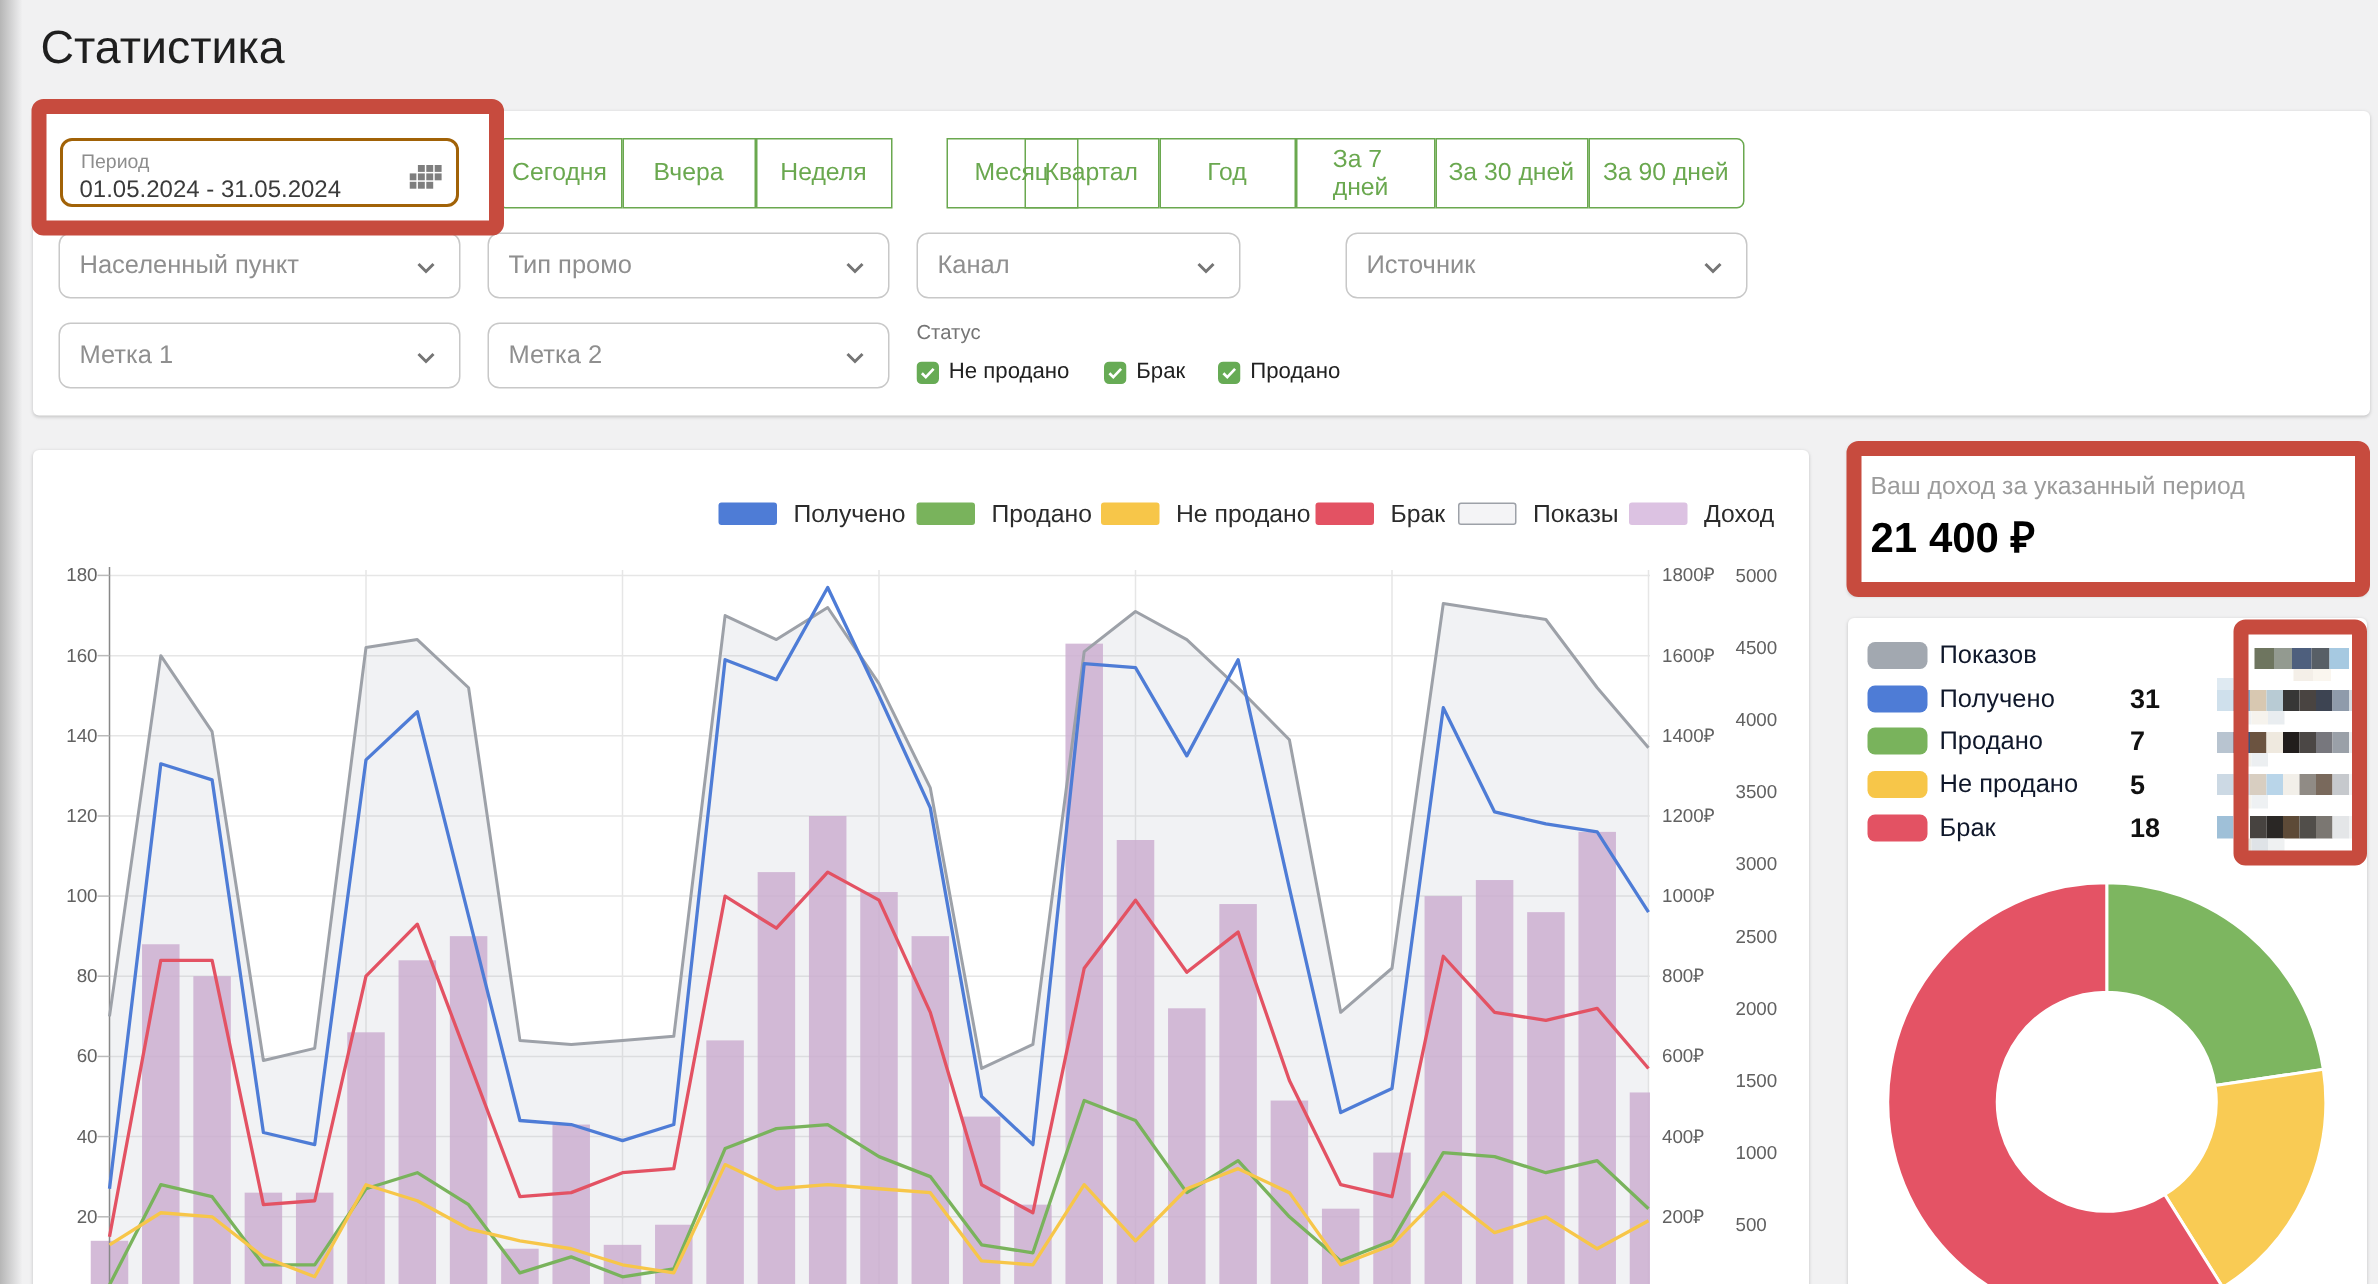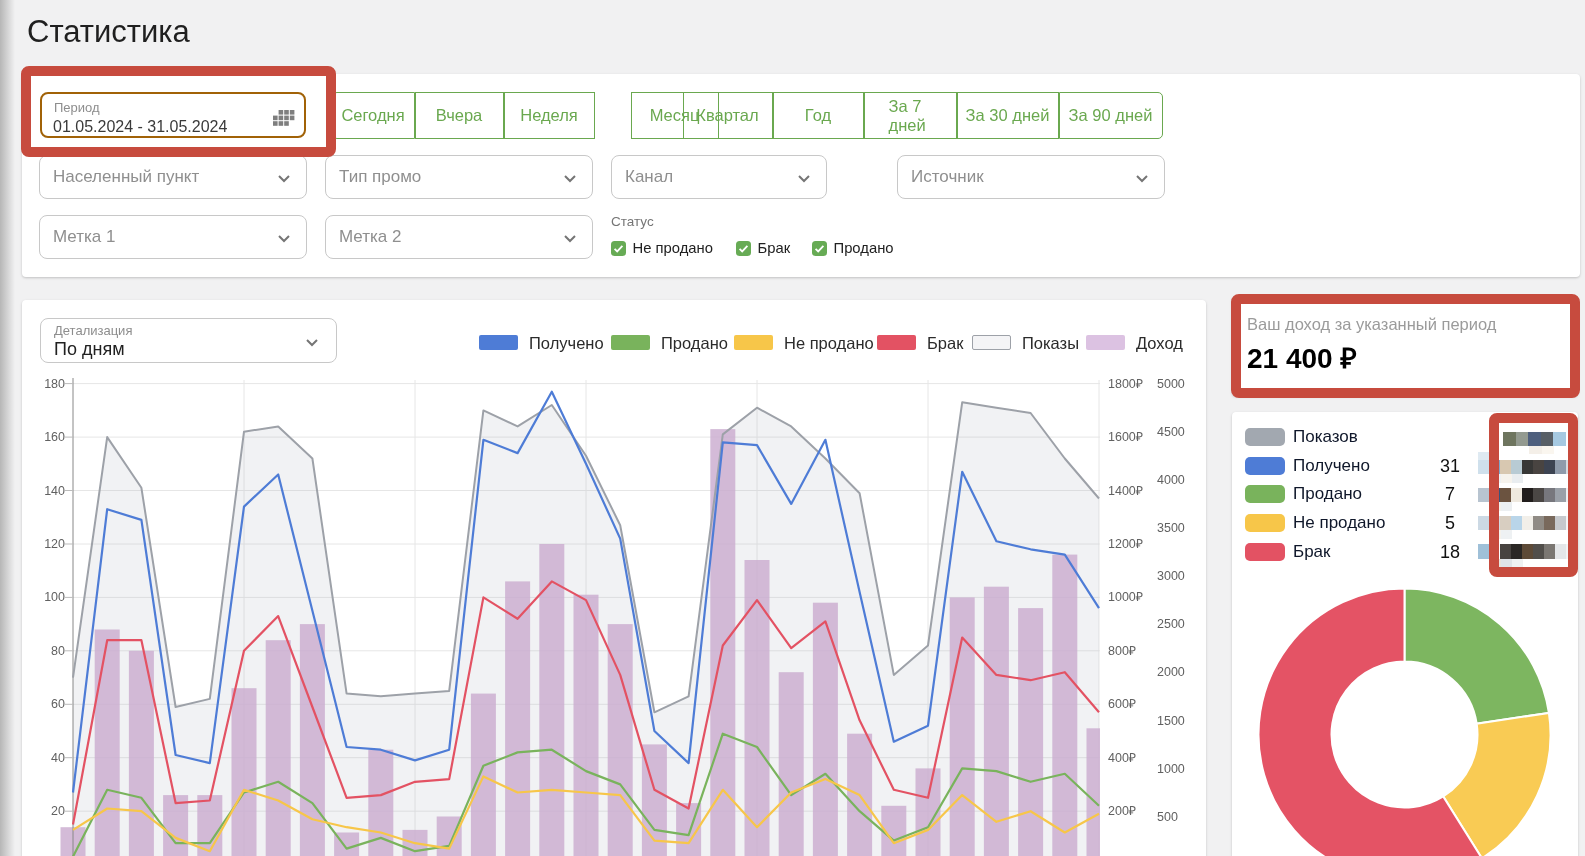--- a/index.html
+++ b/index.html
@@ -15,21 +15,21 @@
   font-size:16.5px; display:flex; align-items:center; justify-content:center; margin-left:-1.5px; }
 .sel { position:absolute; height:44px; border:1px solid #c8c8c8; border-radius:8px; background:#fff; }
 .sel span { position:absolute; left:13px; top:11px; font-size:17px; color:#8f8f8f; }
 .sel .chev { position:absolute; right:10px; top:10px; }
 .cb { position:absolute; top:241px; width:15px; height:15px; }
 .cbl { position:absolute; top:239.5px; font-size:14.8px; color:#212121; }
 .lsw { position:absolute; top:35px; z-index:5; width:39px; height:15px; border-radius:2px; }
 .ltx { position:absolute; top:34px; z-index:5; font-size:16.5px; color:#2b2b2b; }
 .rsw { position:absolute; left:1245px; width:40px; height:18px; border-radius:5px; }
 .rtx { position:absolute; left:1293px; font-size:17px; color:#0f172a; }
-.rvl { position:absolute; left:1420px; width:60px; font-size:18px; font-weight:400; color:#111; text-align:center; }
+.rvl { position:absolute; left:1420px; width:60px; font-size:18px; font-weight:700; color:#111; text-align:left; }
 </style></head>
 <body>
 <div style="position:absolute;left:0;top:0;width:15px;height:856px;background:linear-gradient(to right,#b6b6b6,#f1f1f2);"></div>
 <h1>Статистика</h1>
 
 <div class="card" style="left:22px;top:74px;width:1558px;height:203px;"></div>
 <div class="inp" style="left:40px;top:92px;width:266px;height:46px;">
   <div class="lab">Период</div>
     <div class="val">01.05.2024 - 31.05.2024</div>
 </div>
@@ -103,27 +103,20 @@
 <div class="cbl" style="left:757.5px;">Брак</div>
 <div class="cb" style="left:812px;"><svg width="15" height="15" viewBox="0 0 15 15">
       <rect x="0" y="0" width="15" height="15" rx="3.5" fill="#67ab55"></rect>
       <path d="M3.6 7.8l2.6 2.6 5.2-5.5" fill="none" stroke="#fff" stroke-width="1.8"></path>
     </svg></div>
 <div class="cbl" style="left:833.5px;">Продано</div>
 
 <div class="redbox" style="left:21px;top:66px;width:315px;height:91px;"></div>
 
 <div class="card" style="left:22px;top:300px;width:1184px;height:570px;">
-  <div style="position:absolute;left:18px;top:18px;width:297px;height:45px;border:1px solid #c8c8c8;border-radius:8px;">
-    <div style="position:absolute;left:13px;top:4px;font-size:13px;color:#8d8d8d;">Детализация</div>
-    <div style="position:absolute;left:13px;top:20px;font-size:18px;color:#212121;">По дням</div>
-    <svg width="24" height="24" viewBox="0 0 24 24" style="position:absolute;right:12px;top:11px;">
-        <path d="M7 10l5 5 5-5" fill="none" stroke="#757575" stroke-width="2"></path>
-      </svg>
-  </div>
   <div class="lsw" style="left:457px;background:#4e7cd6;"></div>
     <div class="ltx" style="left:507px;">Получено</div>
     <div class="lsw" style="left:589px;background:#79b35c;"></div>
     <div class="ltx" style="left:639px;">Продано</div>
     <div class="lsw" style="left:712px;background:#f7c649;"></div>
     <div class="ltx" style="left:762px;">Не продано</div>
     <div class="lsw" style="left:855px;background:#e35263;"></div>
     <div class="ltx" style="left:905px;">Брак</div>
     <div class="lsw" style="left:950px;background:#f4f4f6;border:1.5px solid #9da1a8;"></div>
     <div class="ltx" style="left:1000px;">Показы</div>

